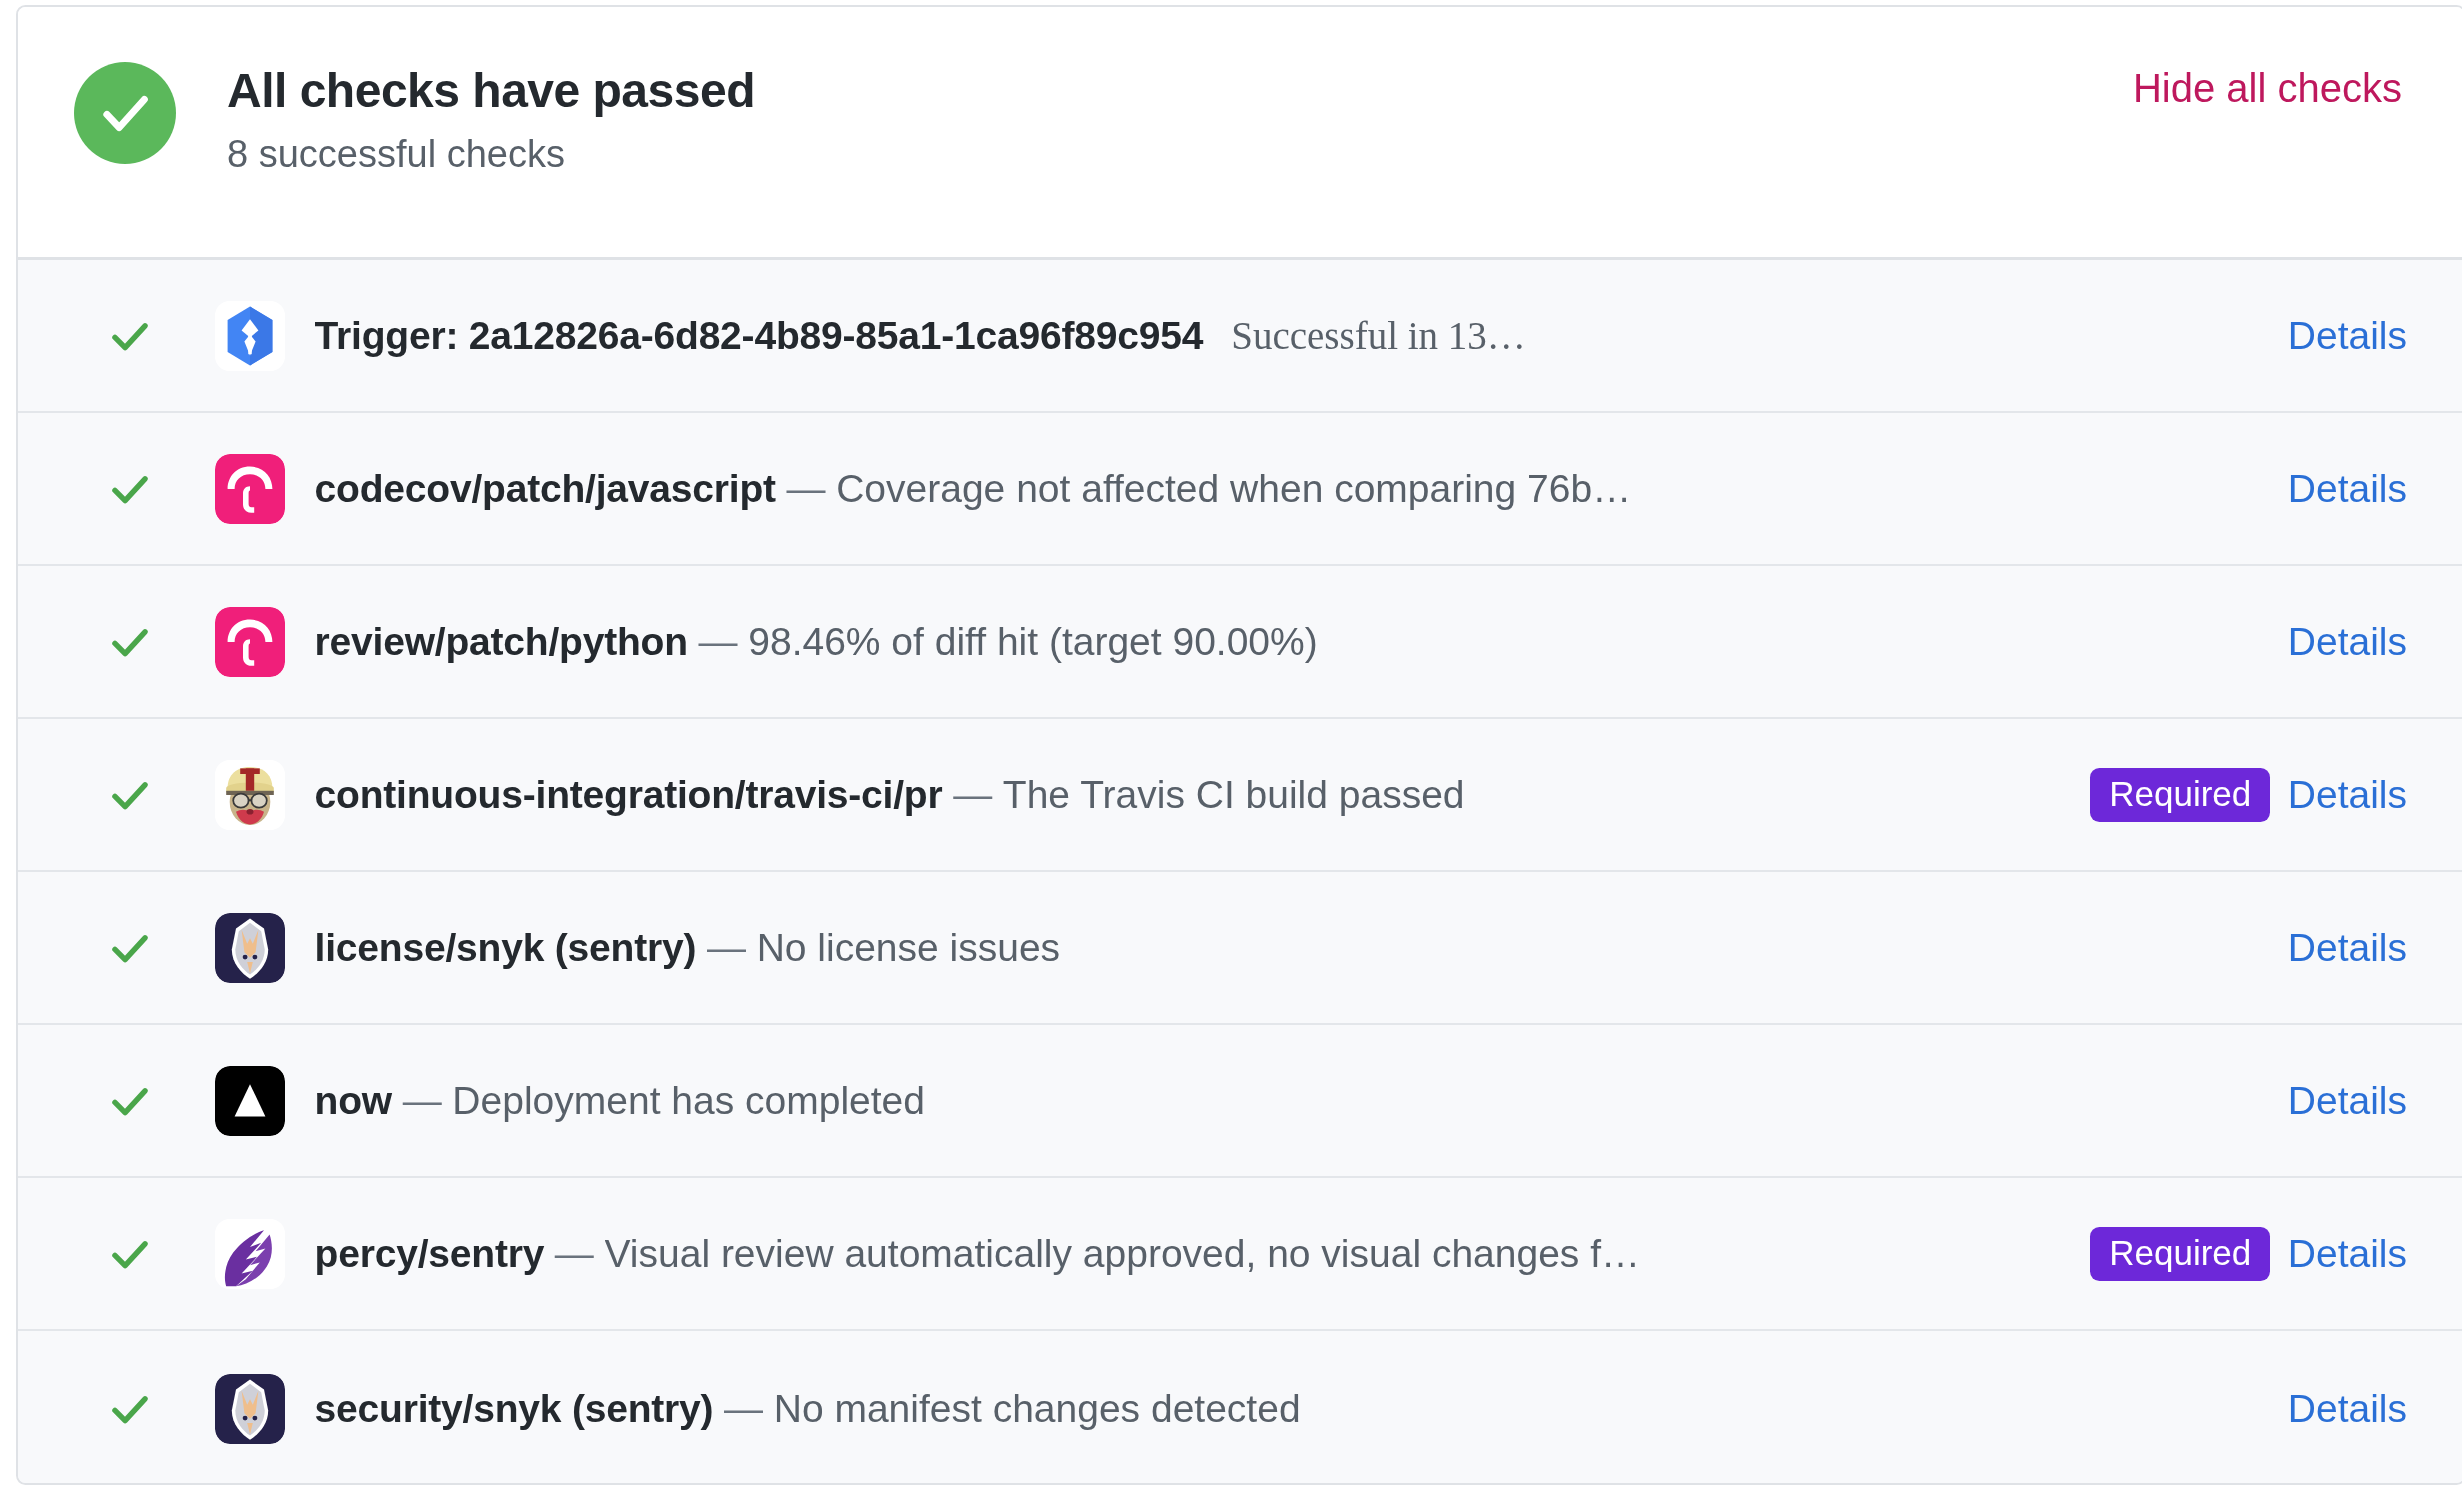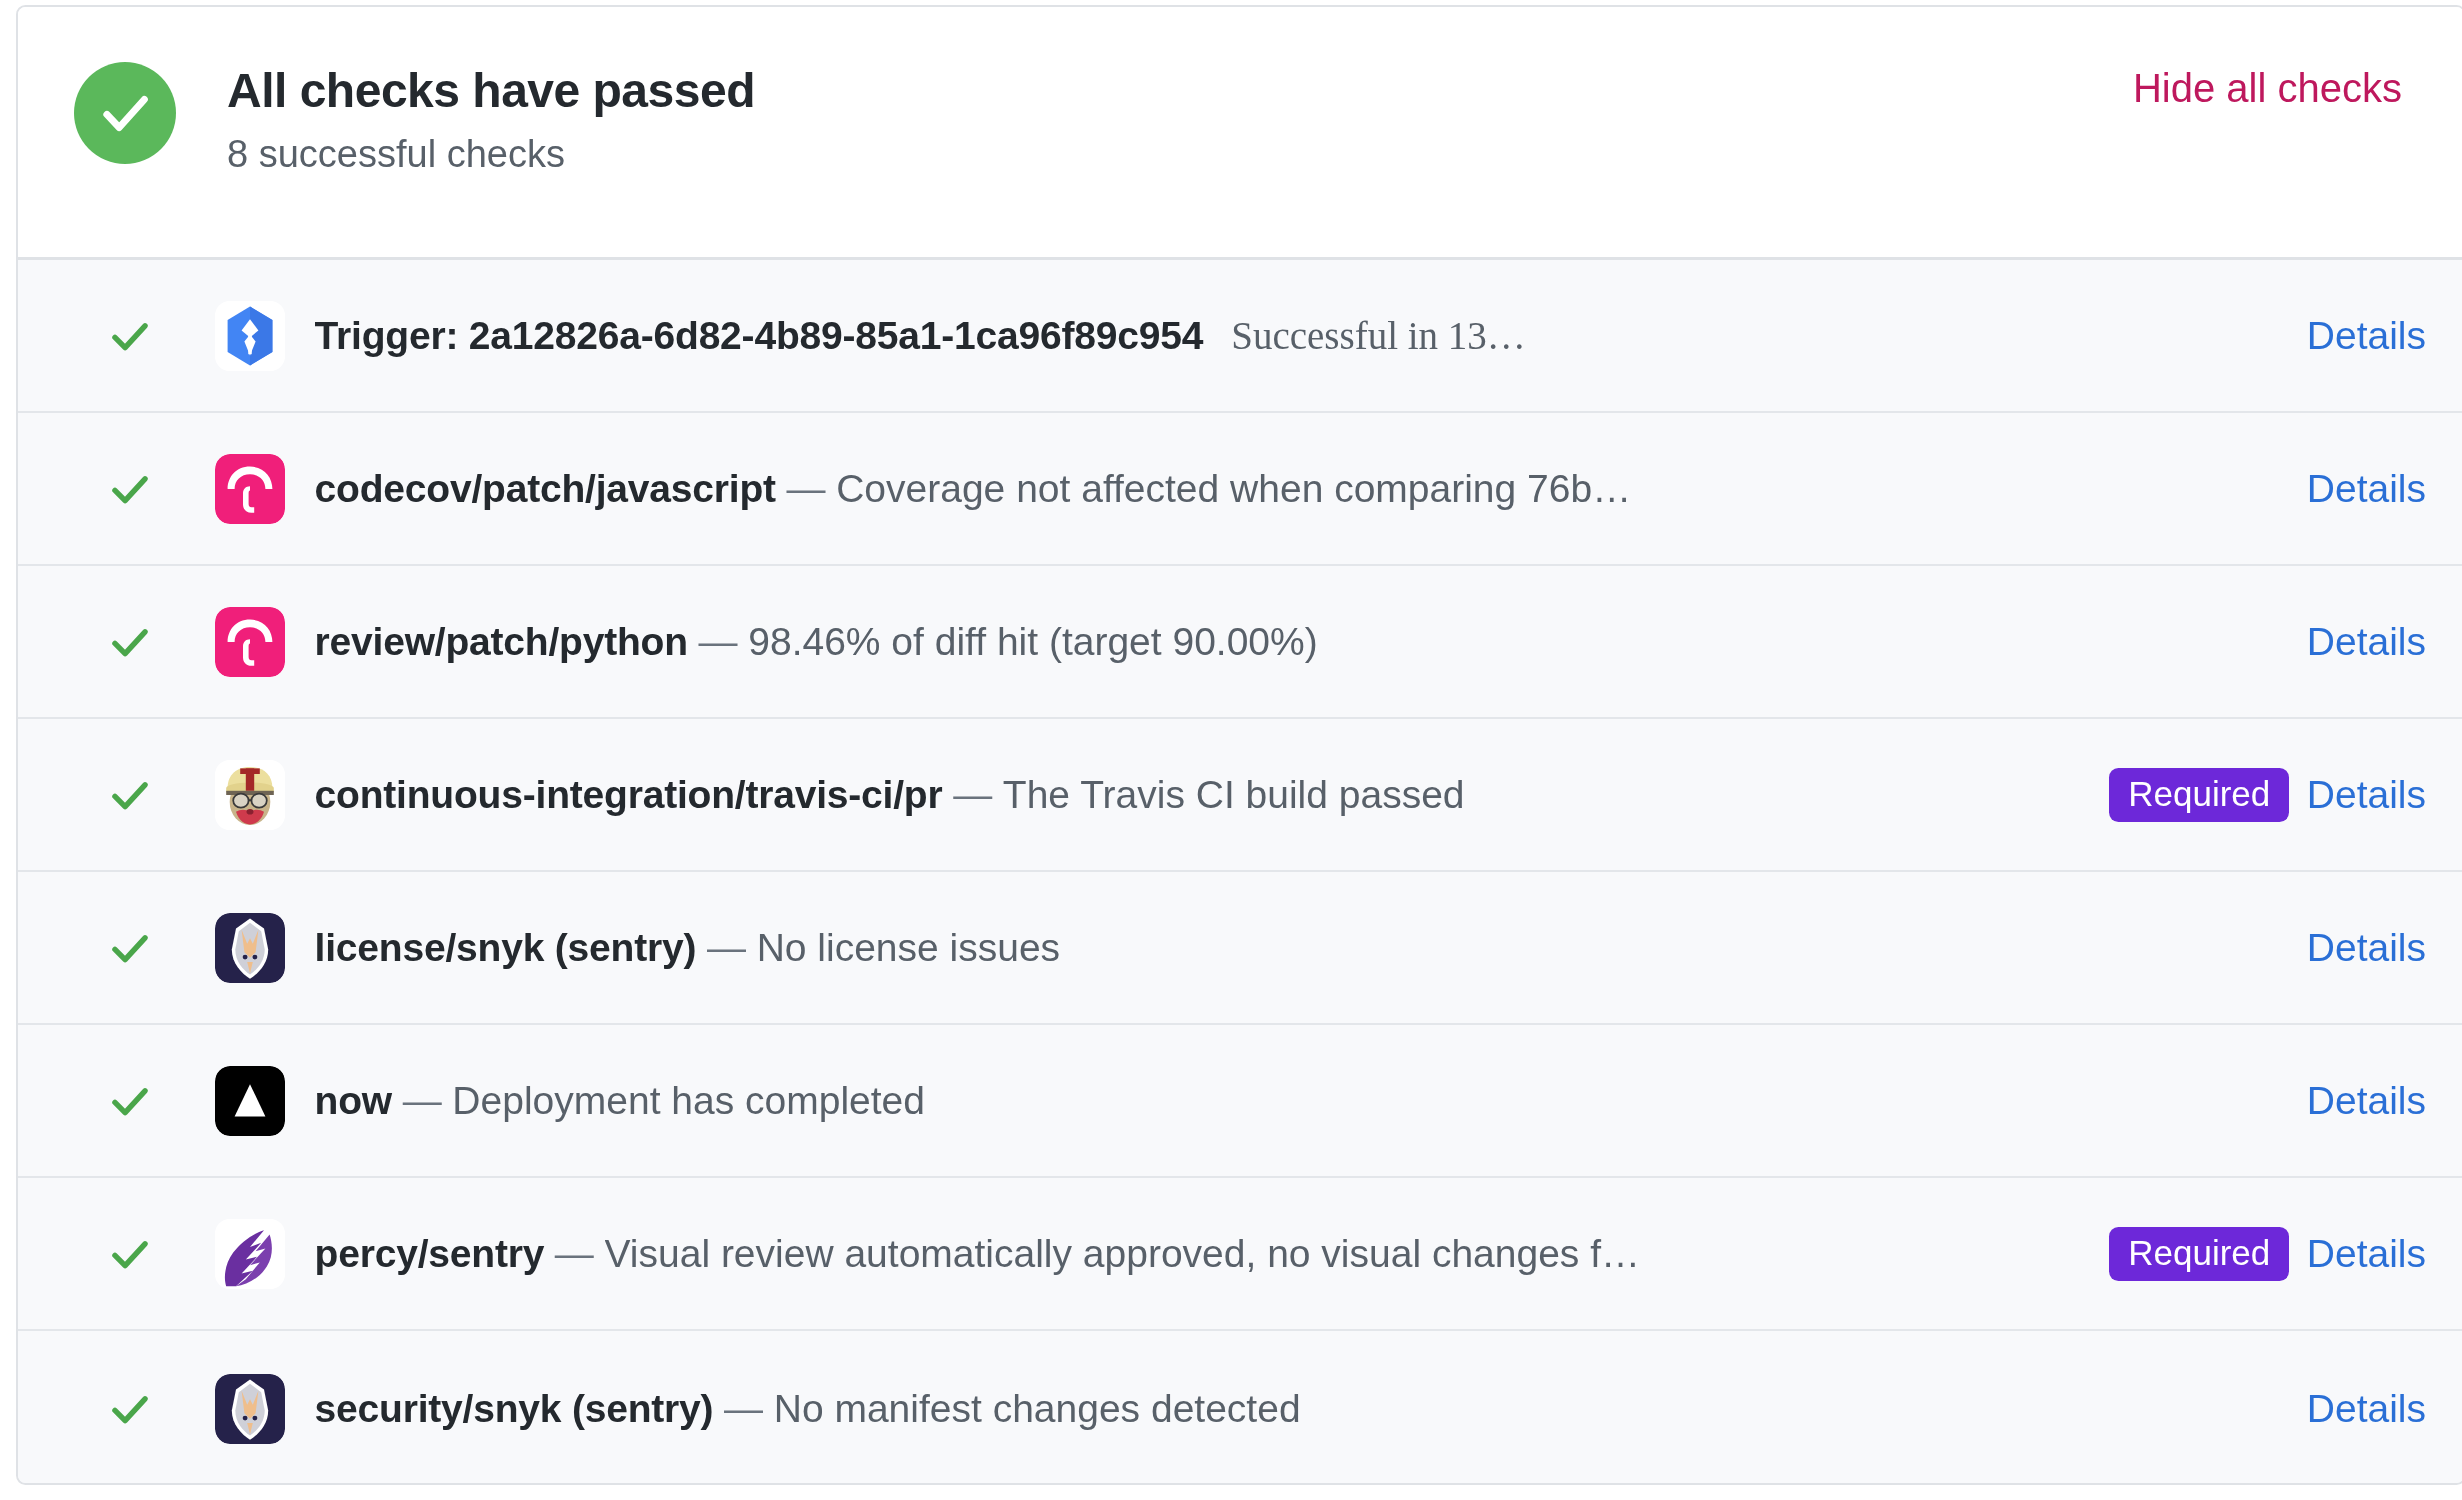--- a/index.html
+++ b/index.html
@@ -149,21 +149,21 @@
     white-space: nowrap;
     min-width: 0;
   }
   .row-desc.spaced { margin-left: 28px; font-family: Liberation Serif, serif; }
 
   .row-right {
     flex: 0 0 auto;
     display: flex;
     align-items: center;
     margin-left: 20px;
-    margin-right: 38px;
+    margin-right: 57px;
   }
   .required-badge {
     display: inline-block;
     background: #6d28d9;
     color: #ffffff;
     font-size: 35px;
     font-weight: 400;
     border-radius: 9.4px;
     padding: 8px 19px 10.7px 19px;
     line-height: 1;

